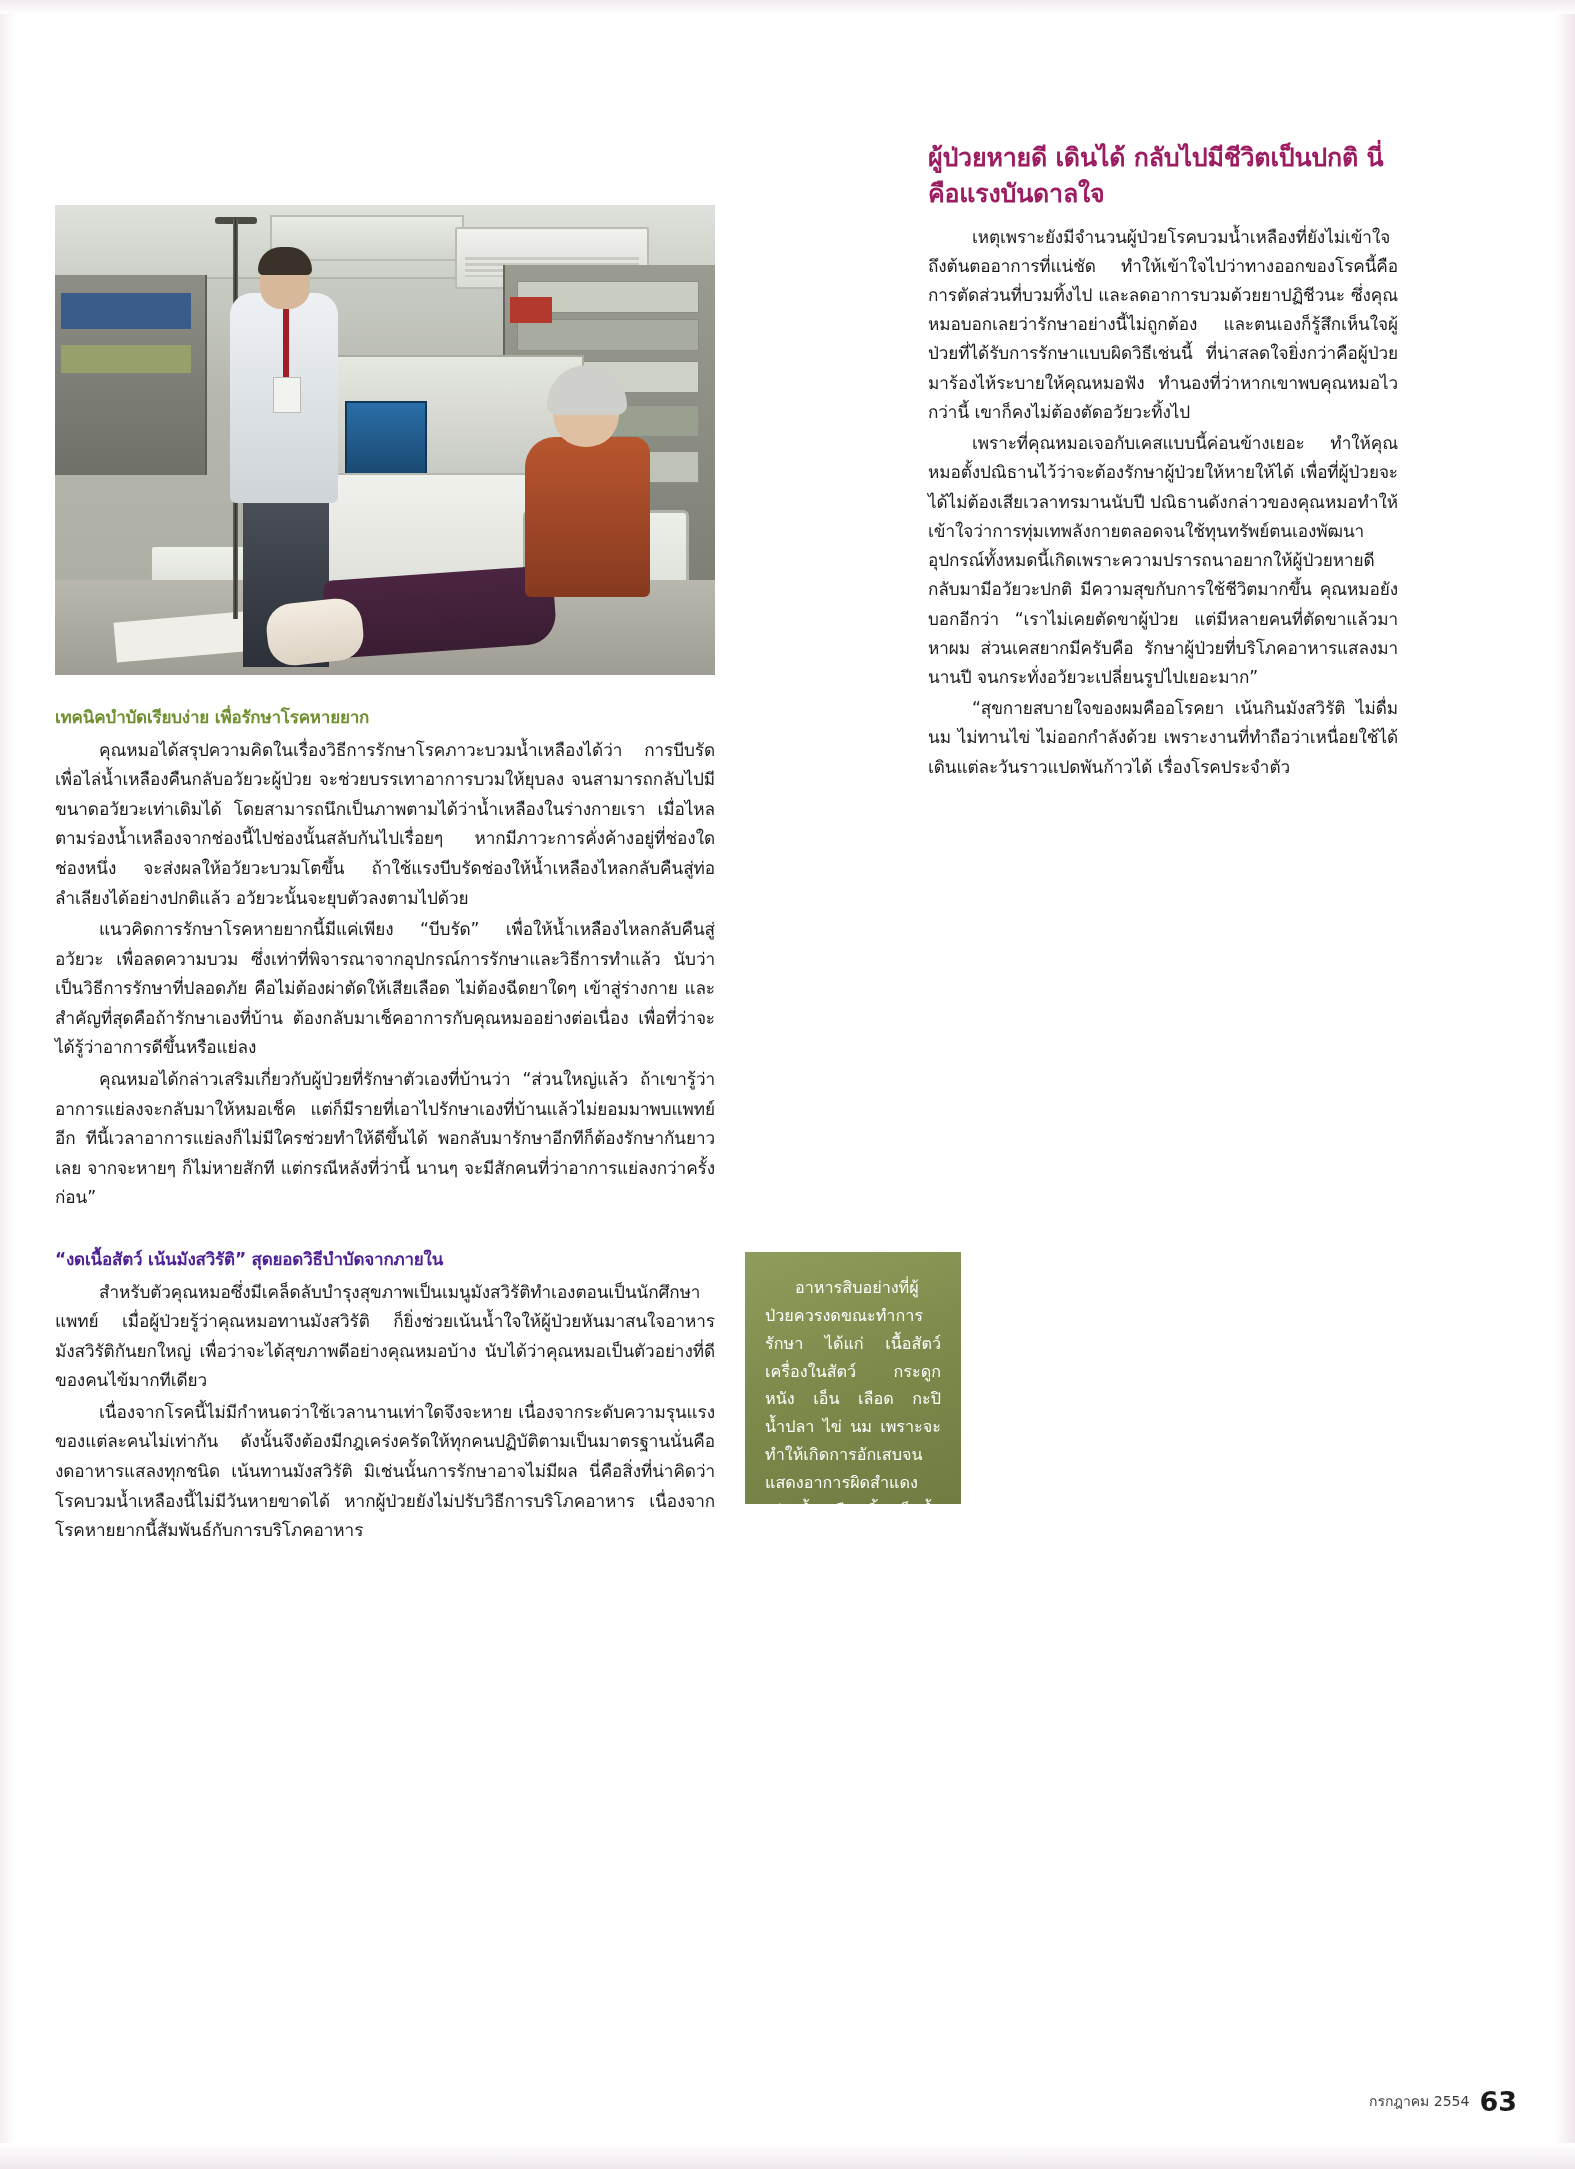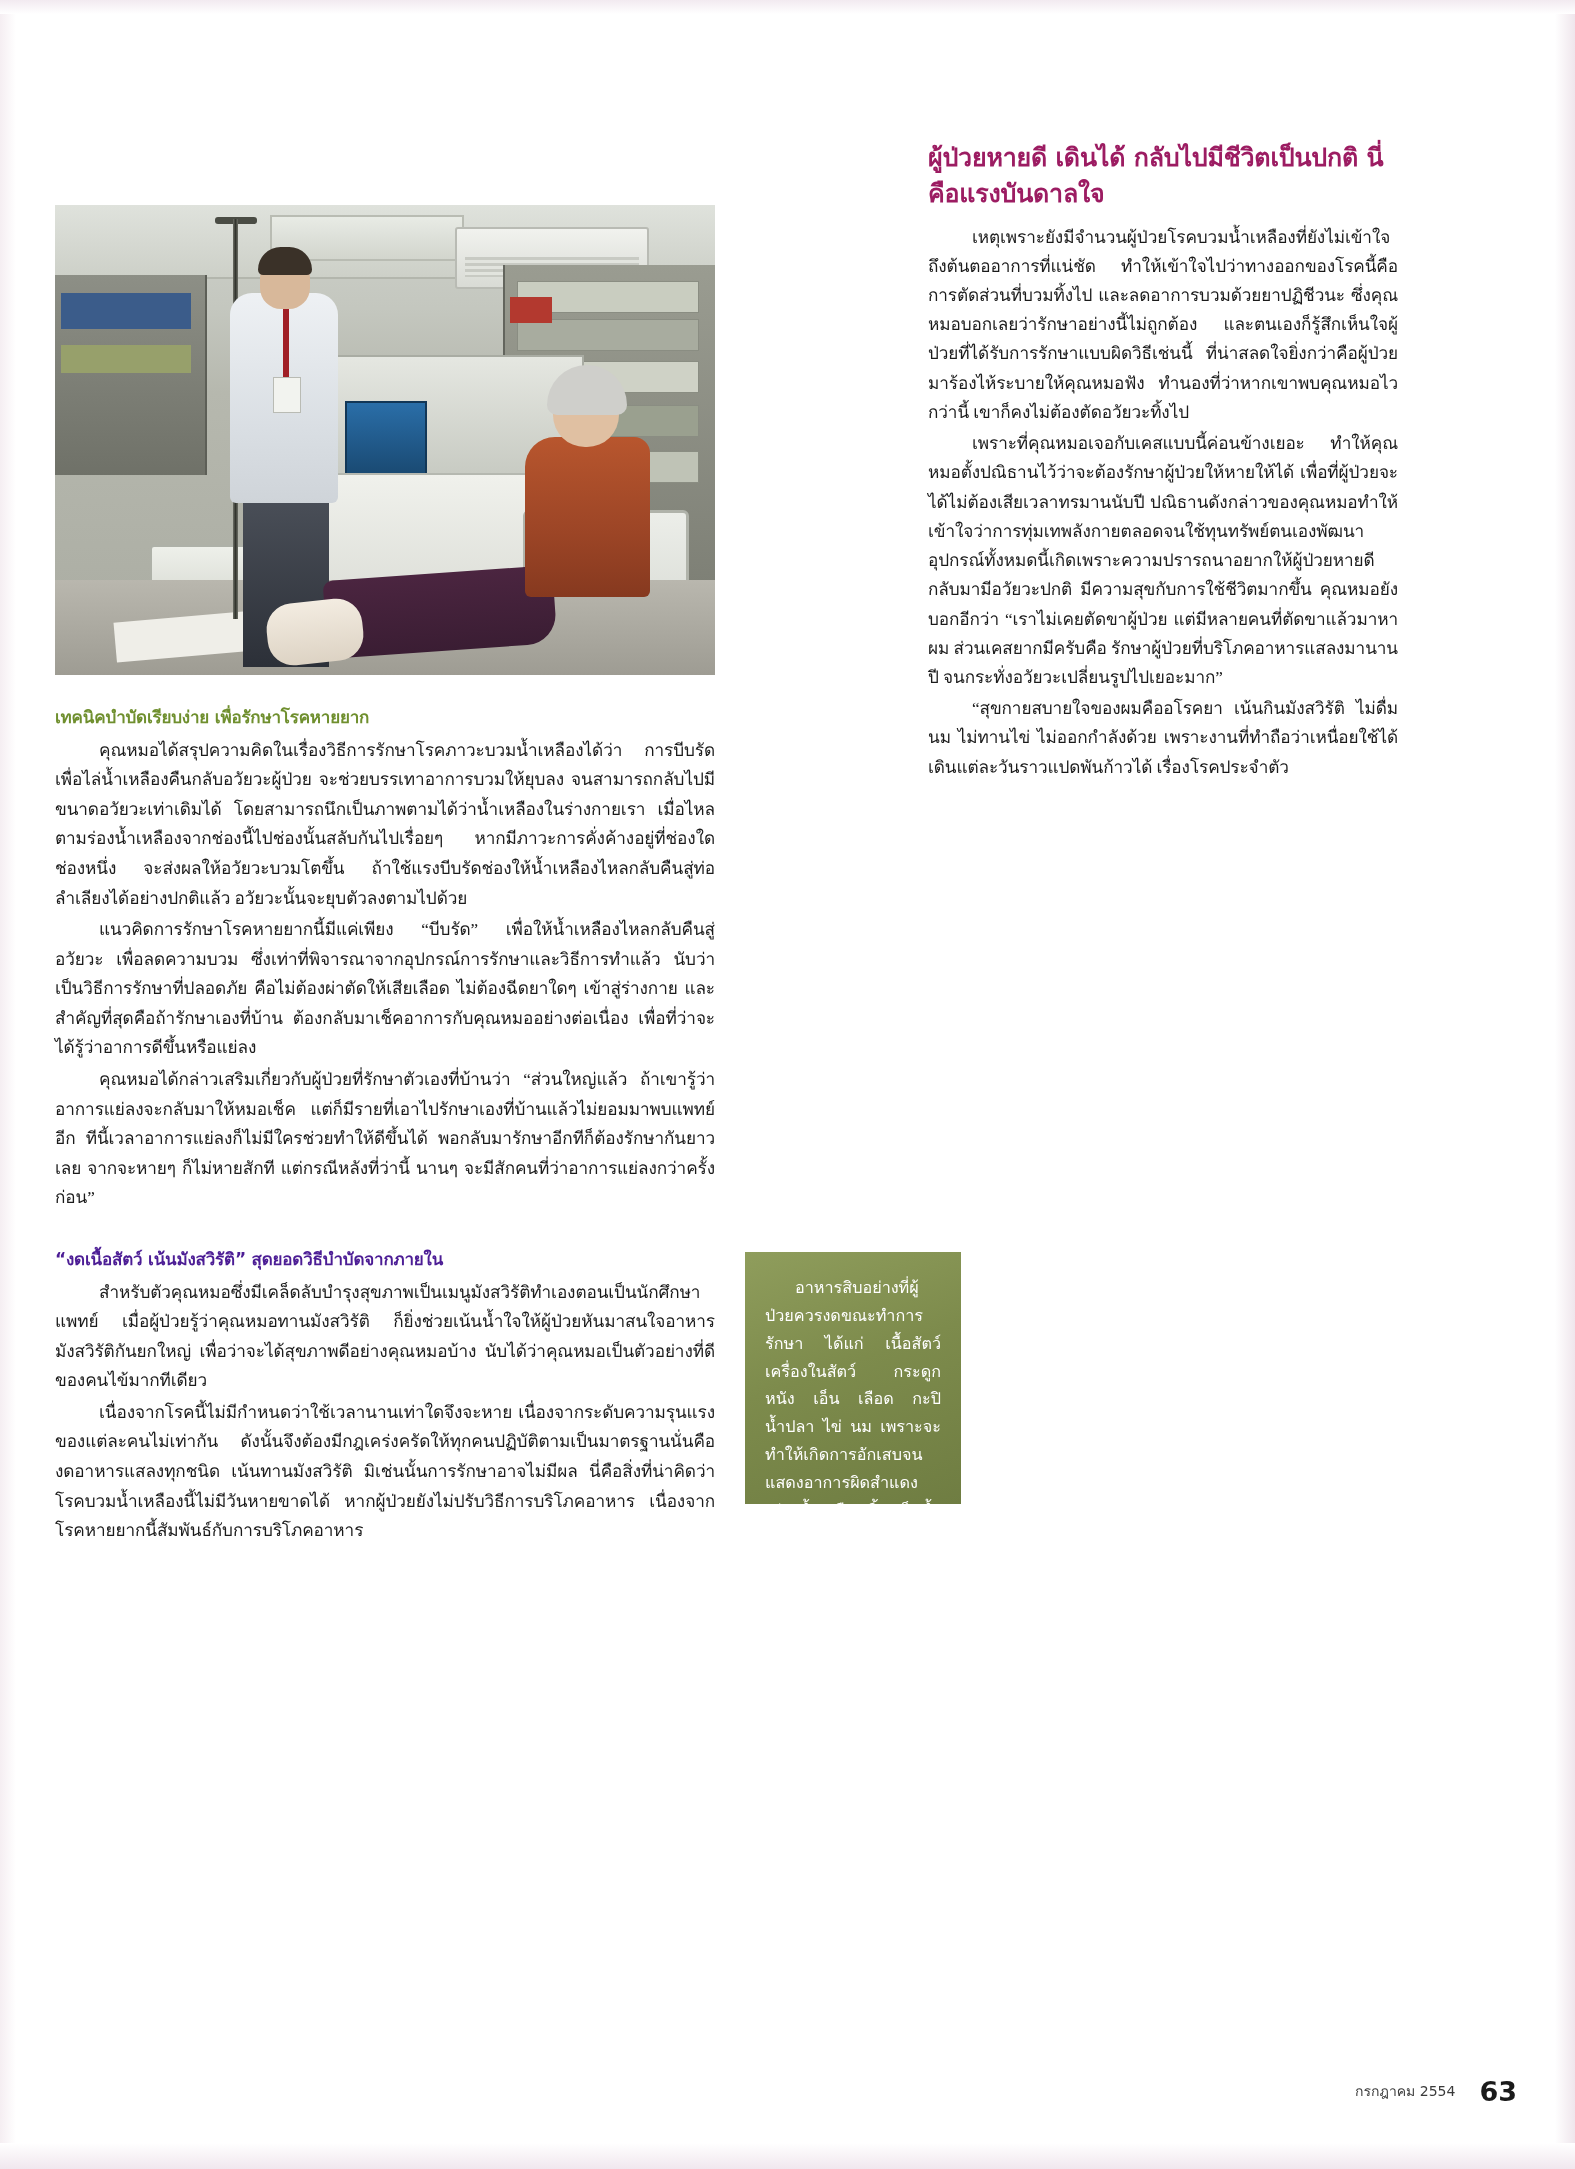--- a/index.html
+++ b/index.html
@@ -230,21 +230,20 @@
   h2.head.right.sub { font-size: 21px; margin-top: 20px; }
 
   p.body {
     font-size: 17.2px;
     line-height: 1.72;
     color: #1b1b1b;
     margin: 0 0 2px 0;
     text-align: justify;
     text-indent: 44px;
     letter-spacing: -0.1px;
-    font-family: Liberation Serif, serif;
   }
 
   .col-right p.body { font-size: 17.2px; line-height: 1.70; }
 
   
   .greenbox {
     position: absolute;
     left: 690px;
     top: 1112px;
     width: 216px;
@@ -259,24 +258,24 @@
     font-size: 16.2px;
     line-height: 1.72;
     text-align: justify;
     text-indent: 30px;
   }
 
   
   .footer {
     position: absolute;
     right: 58px;
-    bottom: 64px;
+    bottom: 54px;
     display: flex;
     align-items: flex-end;
-    gap: 24px;
+    gap: 10px;
   }
   .footer .issue {
     font-size: 14px;
     color: #3a3a3a;
     padding-bottom: 3px;
   }
   .footer .pageno {
     font-size: 27px;
     font-weight: bold;
     color: #1b1b1b;

